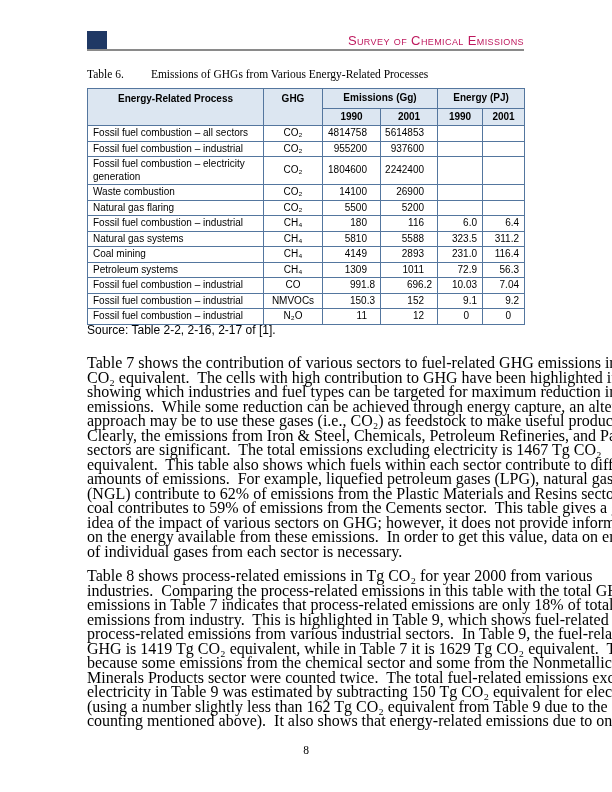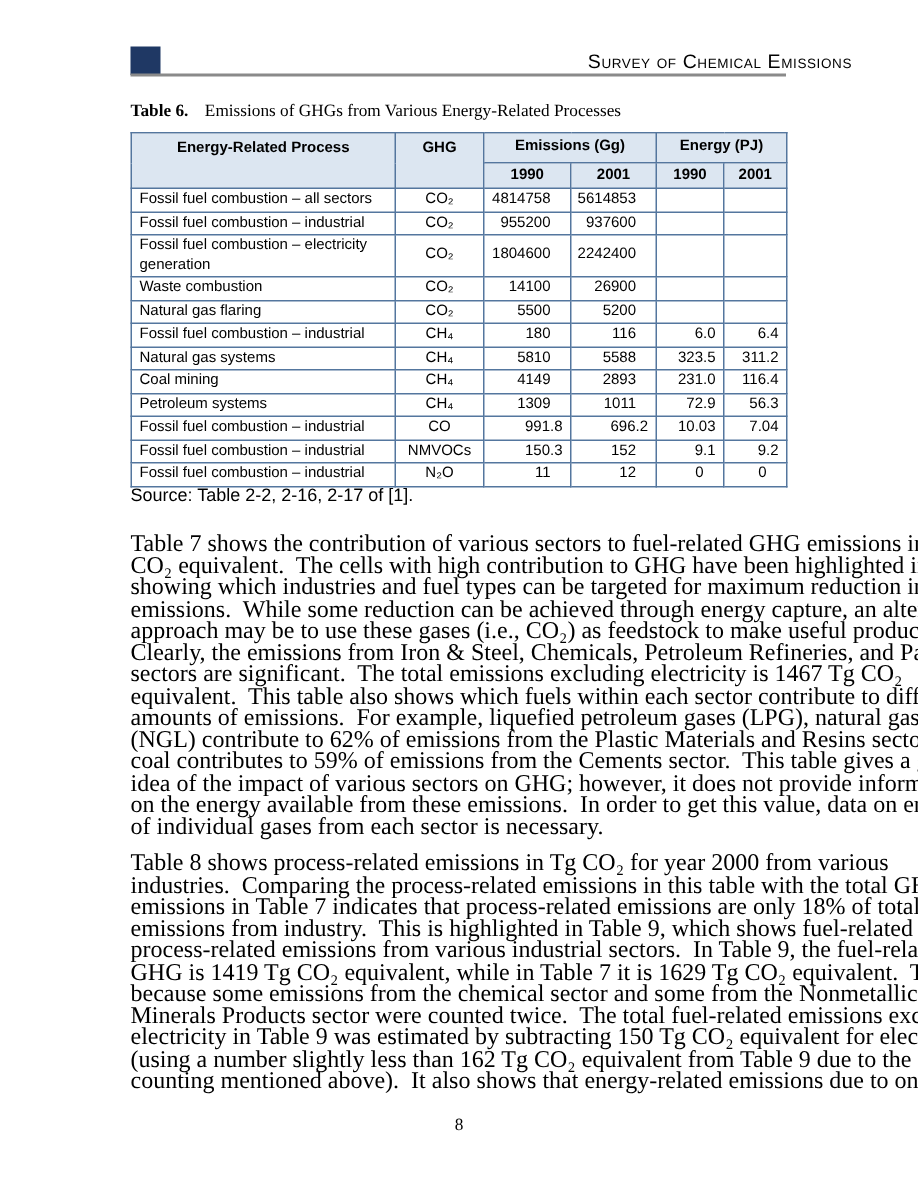--- a/index.html
+++ b/index.html
@@ -6,28 +6,28 @@
   html,body{margin:0;padding:0;background:#e8e8e8;}
   .page{
     position:relative;width:612px;height:792px;margin:0 auto;background:#ffffff;
     font-family:"Liberation Sans","DejaVu Sans",sans-serif;color:#000;overflow:hidden;
   }
   
   .hdr-square{position:absolute;left:87px;top:31px;width:20px;height:19px;background:#1F3864;}
   .hdr-rule{position:absolute;left:87px;top:49px;width:437px;height:2px;background:#8a8a8a;}
   .hdr-title{
     position:absolute;left:87px;top:33px;width:437px;text-align:right;
-    font-size:13px;font-variant:small-caps;letter-spacing:.4px;color:#000000;padding-left:44px;
+    font-size:13px;font-variant:small-caps;letter-spacing:.4px;color:#be185d;
   }
   
   .caption{
     position:absolute;left:87px;top:68px;width:460px;
     font-family:"Liberation Serif","DejaVu Serif",serif;font-size:11.5px;
   }
-  .caption .lbl{font-weight:bold;margin-right:11px;}
+  .caption .lbl{font-weight:normal;margin-right:27px;}
   
   table.t6{
     position:absolute;left:87px;top:88px;width:437px;border-collapse:collapse;
     table-layout:fixed;font-size:10px;line-height:1.25;
   }
   .t6 th,.t6 td{border:1px solid #54769e;padding:1px 2px;vertical-align:middle;overflow:hidden;}
   .t6 thead th{background:#DCE6F1;font-weight:bold;text-align:center;}
   .t6 thead tr.gr1{height:20px;}
   .t6 thead tr.gr2{height:17px;}
   .t6 thead th.merged{vertical-align:top;padding-top:4px;}

